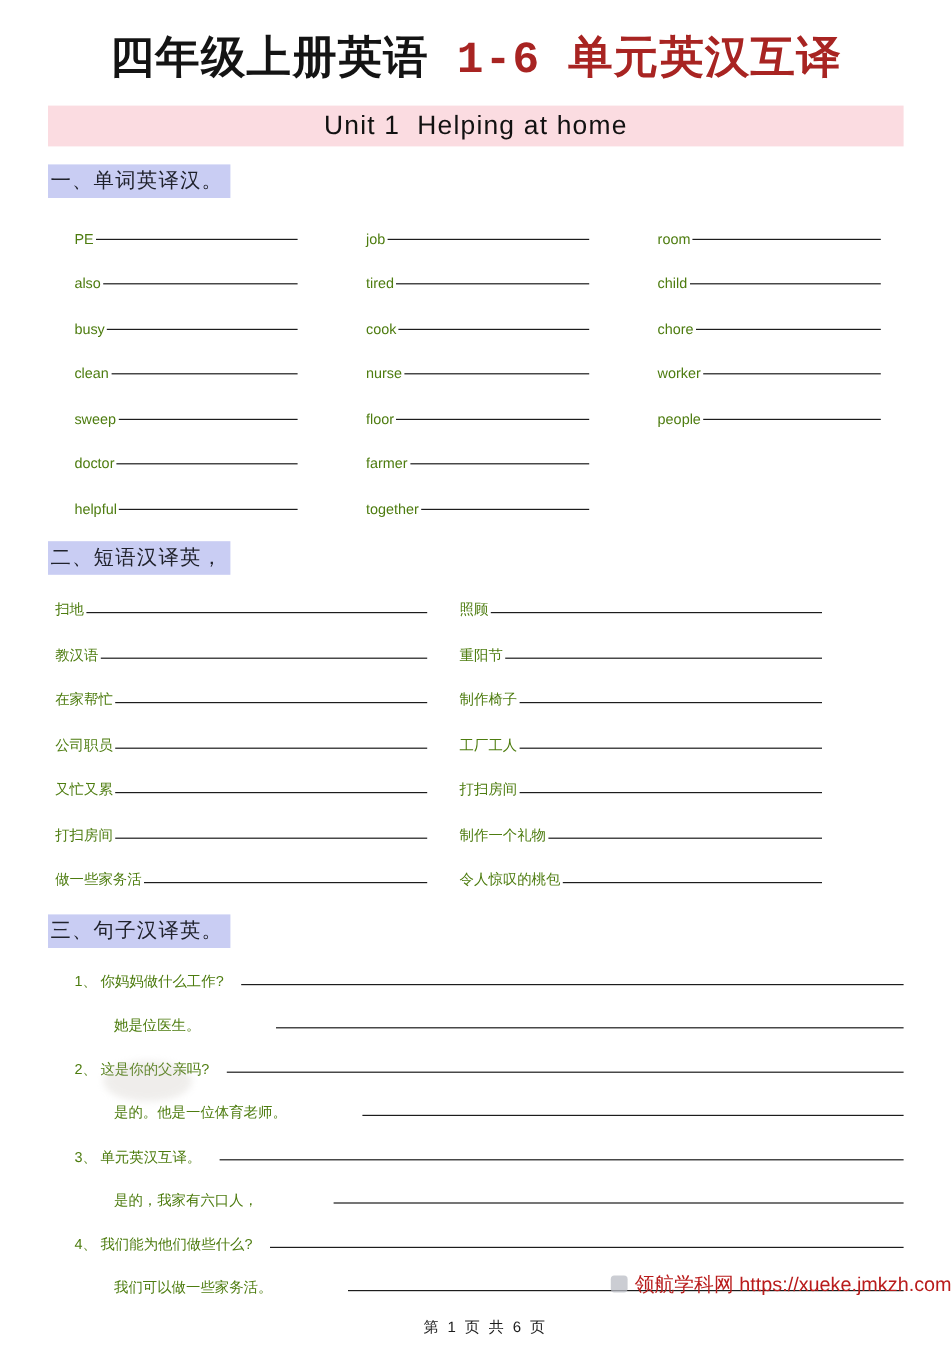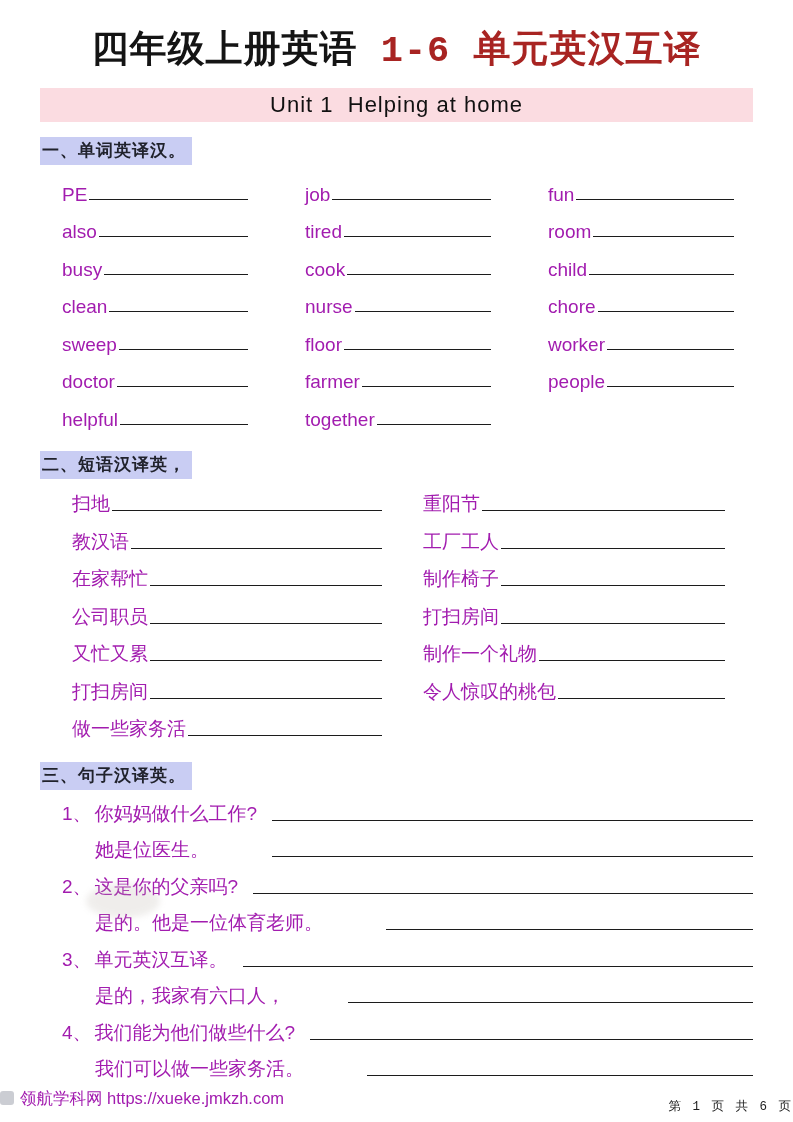--- a/index.html
+++ b/index.html
@@ -42,53 +42,52 @@
   }
   
   .sec-heading { margin-top:15px; }
   .sec-heading .hl {
     display:inline-block;
     background:var(--heading-lavender,#c9cdf3);
     color:#20222c;
     font-size:17px;
     padding:2px 6px 3px 2px;
     letter-spacing:1px;
-    font-weight:bold;
   }
   
   .cell {
     display:flex;
     align-items:flex-end;
     height:37.5px;
     padding-bottom:5px;
   }
-  .cell-label { font-size:19px; color:#a21caf; white-space:nowrap; }
+  .cell-label { font-size:12px; color:#4d7c0f; white-space:nowrap; }
   .blank {
     flex:1;
     height:2px;
     border-bottom:1.8px solid var(--line-color,#1c1c1c);
     align-self:flex-end;
     margin-bottom:6px;
     margin-left:2px;
     min-width:20px;
   }
   
   .word-grid {
     margin-top:8px;
     margin-left:22px;
     display:flex;
     gap:57px;
   }
   .word-col { width:186px; display:flex; flex-direction:column; }
   
   .phrase-grid {
     margin-top:6px;
-    margin-left:32px;
+    margin-left:6px;
     display:flex;
-    gap:41px;
+    gap:27px;
   }
   .phrase-col { display:flex; flex-direction:column; }
   .phrase-col:nth-child(1) { width:310px; }
   .phrase-col:nth-child(2) { width:302px; }
   
   .sentence-list { margin-top:5px; margin-left:22px; }
   .sent-row {
     display:flex;
     align-items:flex-end;
     height:36.5px;
@@ -105,43 +104,42 @@
     border-radius:50%;
     background:#b9b2a9;
     opacity:0.22;
     filter:blur(3px);
     pointer-events:none;
   }
   
   .footer-site {
     position:absolute;
     left:0; right:0;
-    bottom:12px;
-    text-align:left;
-    color:#a21caf;
+    bottom:40px;
+    text-align:right;
+    color:#b91c1c;
     font-size:16.5px;
   }
   .site-logo {
     display:inline-block;
     width:14px; height:14px;
     border-radius:3px;
     background:#b9bcc4;
     opacity:.75;
     margin-right:6px;
     vertical-align:-1px;
   }
   .footer-page {
     position:absolute;
     left:16px; right:0;
     bottom:7px;
-    text-align:right;
+    text-align:center;
     color:#1d1d1d;
     font-size:12.5px;
     letter-spacing:2px;
-    font-family:Liberation Mono, monospace;
   }
 </style>
 </head>
 <body>
 
 <div class="page">
 
   <div class="title">
     <span class="title-black">四年级上册英语</span>
     <span class="title-red">1-6 单元英汉互译</span>
@@ -211,24 +209,20 @@
           <span class="cell-label">farmer</span>
           <span class="blank"></span>
         </div>
         <div class="cell">
           <span class="cell-label">together</span>
           <span class="blank"></span>
         </div>
       </div>
       <div class="word-col">
         <div class="cell">
-          <span class="cell-label">fun</span>
-          <span class="blank"></span>
-        </div>
-        <div class="cell">
           <span class="cell-label">room</span>
           <span class="blank"></span>
         </div>
         <div class="cell">
           <span class="cell-label">child</span>
           <span class="blank"></span>
         </div>
         <div class="cell">
           <span class="cell-label">chore</span>
           <span class="blank"></span>
@@ -274,29 +268,33 @@
           <span class="cell-label">打扫房间</span>
           <span class="blank"></span>
         </div>
         <div class="cell">
           <span class="cell-label">做一些家务活</span>
           <span class="blank"></span>
         </div>
       </div>
       <div class="phrase-col">
         <div class="cell">
+          <span class="cell-label">照顾</span>
+          <span class="blank"></span>
+        </div>
+        <div class="cell">
           <span class="cell-label">重阳节</span>
           <span class="blank"></span>
         </div>
         <div class="cell">
+          <span class="cell-label">制作椅子</span>
+          <span class="blank"></span>
+        </div>
+        <div class="cell">
           <span class="cell-label">工厂工人</span>
-          <span class="blank"></span>
-        </div>
-        <div class="cell">
-          <span class="cell-label">制作椅子</span>
           <span class="blank"></span>
         </div>
         <div class="cell">
           <span class="cell-label">打扫房间</span>
           <span class="blank"></span>
         </div>
         <div class="cell">
           <span class="cell-label">制作一个礼物</span>
           <span class="blank"></span>
         </div>

